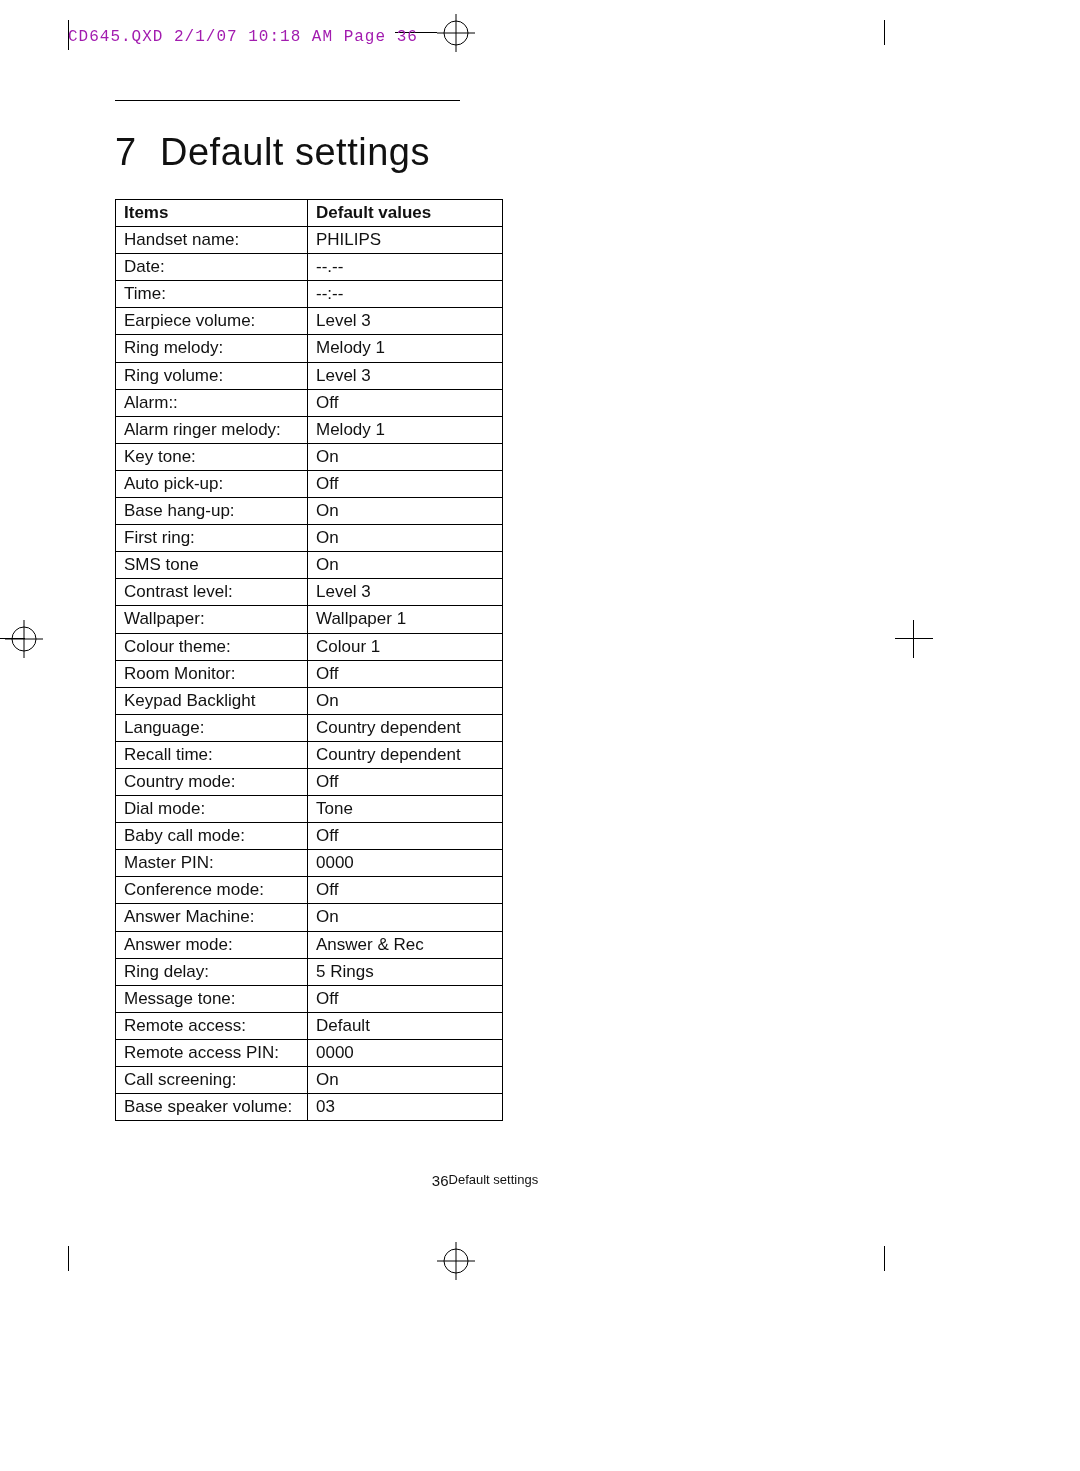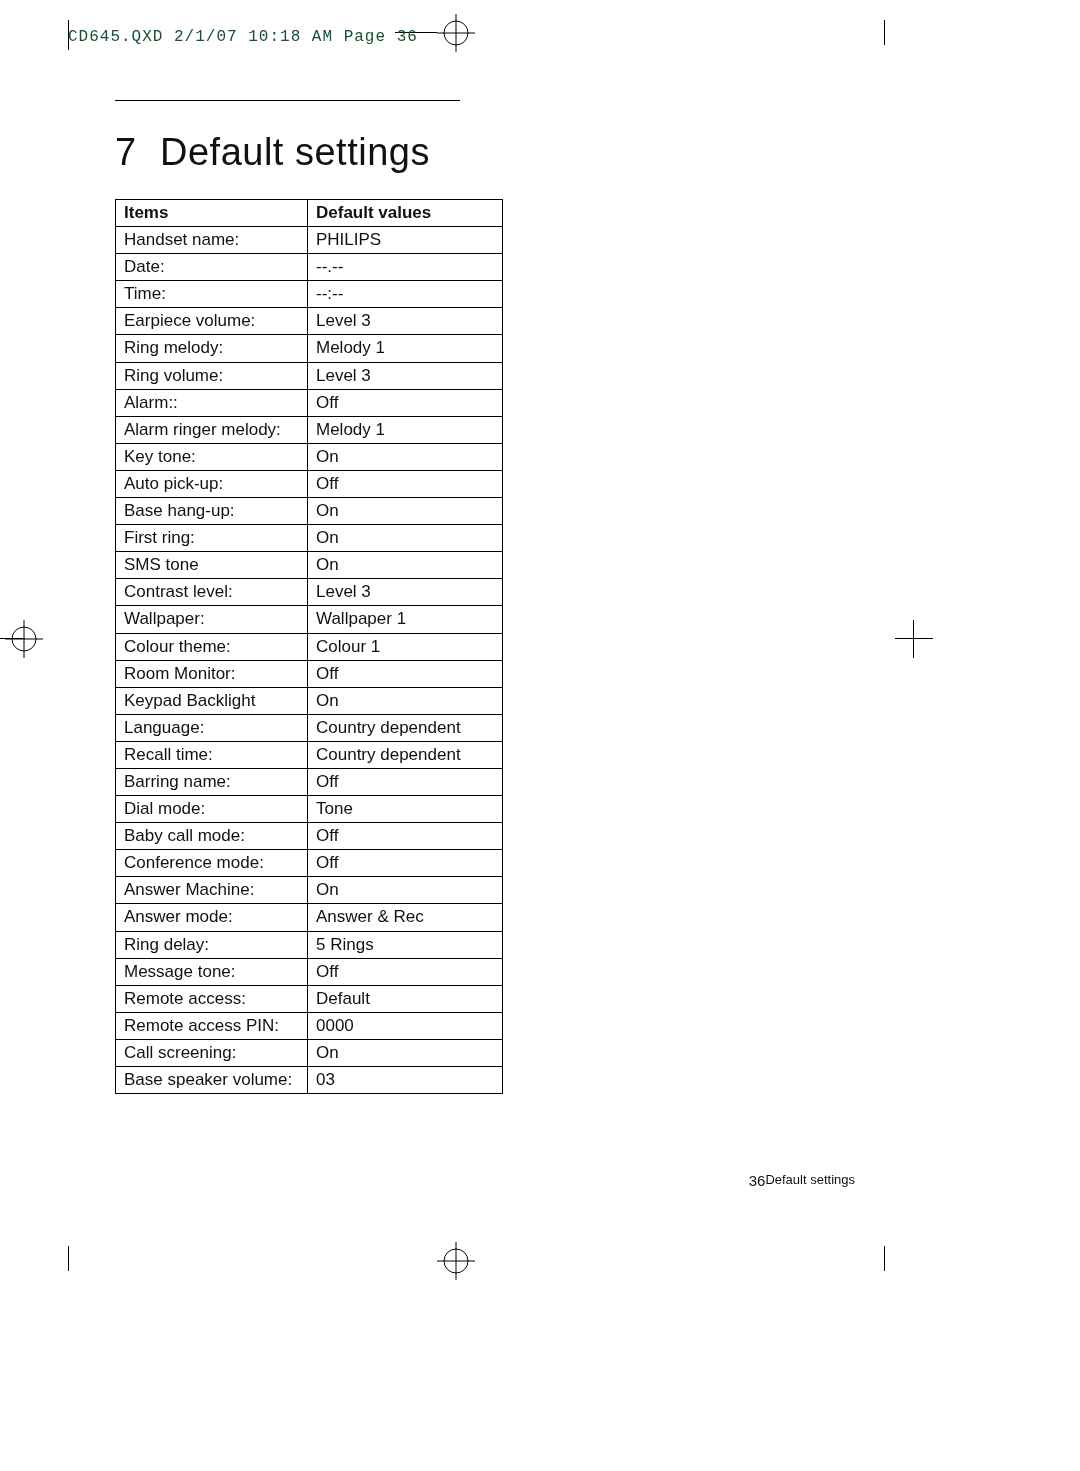--- a/index.html
+++ b/index.html
@@ -13,21 +13,21 @@
     height: 1471px;
     position: relative;
   }
   .print-header {
     position: absolute;
     top: 28px;
     left: 68px;
     font-family: "Courier New", monospace;
     font-size: 16px;
     letter-spacing: 1px;
-    color: #14532d;
+    color: #a21caf;
   }
   .reg-circle {
     position: absolute;
     width: 38px;
     height: 38px;
   }
   .reg-circle svg { display:block; }
   .content {
     position: absolute;
     top: 100px;
@@ -74,21 +74,21 @@
   table.settings th:first-child,
   table.settings td:first-child {
     width: 175px;
   }
   .footer {
     position: absolute;
     bottom: 282px;
     left: 115px;
     right: 119px;
     display: flex;
-    justify-content: flex-end;
+    justify-content: center;
     font-size: 14px;
     width: 740px;
   }
   .pgnum { font-size: 15px; }
   .sect  { font-size: 13px; }
   .trim-line {
     position: absolute;
     background: #000;
   }
 </style>
@@ -220,30 +220,34 @@
         </tr>
         <tr>
           <td>Language:</td>
           <td>Country dependent</td>
         </tr>
         <tr>
           <td>Recall time:</td>
           <td>Country dependent</td>
         </tr>
         <tr>
-          <td>Barring name:</td>
+          <td>Country mode:</td>
           <td>Off</td>
         </tr>
         <tr>
           <td>Dial mode:</td>
           <td>Tone</td>
         </tr>
         <tr>
           <td>Baby call mode:</td>
           <td>Off</td>
+        </tr>
+        <tr>
+          <td>Master PIN:</td>
+          <td>0000</td>
         </tr>
         <tr>
           <td>Conference mode:</td>
           <td>Off</td>
         </tr>
         <tr>
           <td>Answer Machine:</td>
           <td>On</td>
         </tr>
         <tr>

